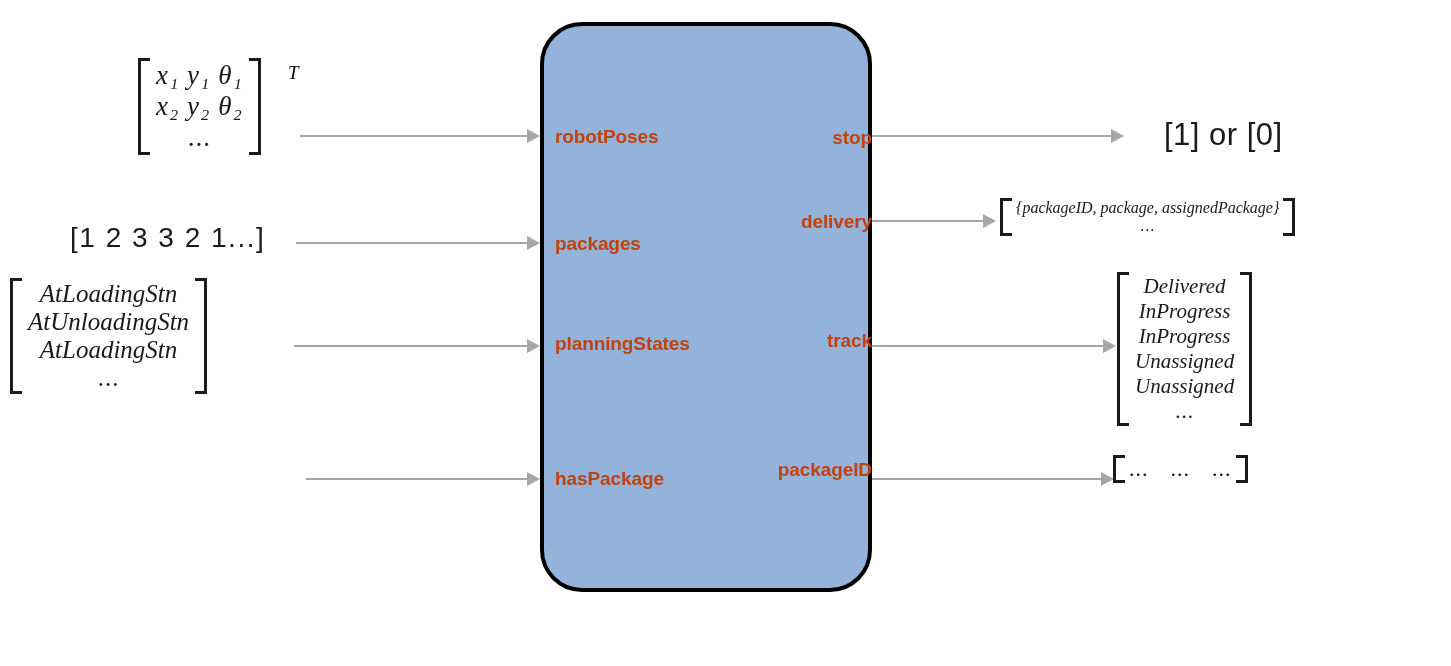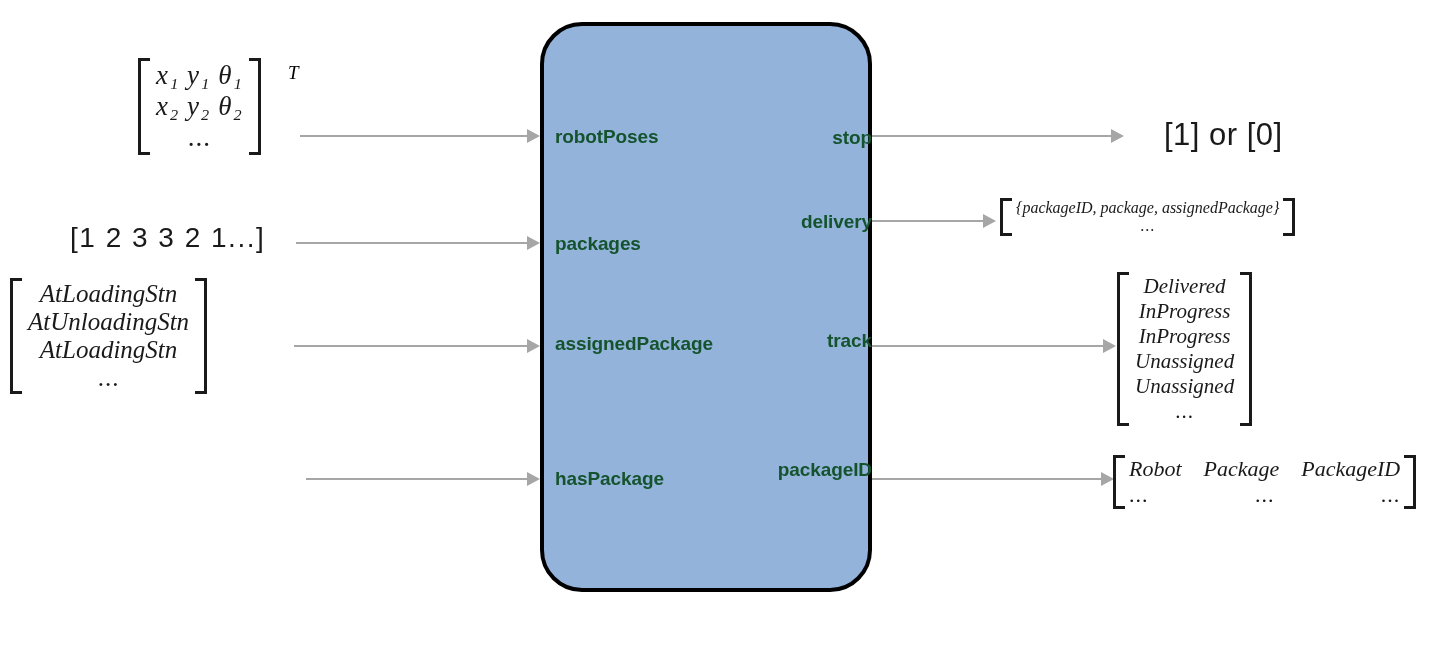--- a/index.html
+++ b/index.html
@@ -36,21 +36,21 @@
     text-align: center;
     font-size: 27px;
     font-weight: bold;
     color: #000000;
     letter-spacing: -0.2px;
   }
 
   
   .port {
     position: absolute;
-    color: #14532d;
+    color: #c2410c;
     font-size: 19px;
     font-weight: bold;
     white-space: nowrap;
     letter-spacing: -0.1px;
   }
   .port.in  { left: 555px; }
   .port.out { right: 579px; text-align: right; }
 
   .port-robotposes     { top: 126px; }
   .port-packages       { top: 233px; }
@@ -163,21 +163,21 @@
 </style>
 </head>
 <body>
 
 <div id="canvas">
 
   <div class="block"></div>
 
   <div class="port in port-robotposes">robotPoses</div>
   <div class="port in port-packages">packages</div>
-  <div class="port in port-planningstates">assignedPackage</div>
+  <div class="port in port-planningstates">planningStates</div>
   <div class="port in port-haspackage">hasPackage</div>
 
   <div class="port out port-stop">stop</div>
   <div class="port out port-delivery">delivery</div>
   <div class="port out port-track">track</div>
   <div class="port out port-metricinfo">packageID</div>
 
   <div class="arrow" style="left:300px; top:129px; width:240px;">
     <div class="shaft" style="width:227px;"></div>
     <div class="head" style="left:227px;"></div>
@@ -266,25 +266,20 @@
       <div class="row">Unassigned</div>
       <div class="row dots">...</div>
     </div>
     <div class="bracket right"></div>
   </div>
 
   <div class="matrix" id="m-metricinfo">
     <div class="bracket left"></div>
     <div class="rows">
       <div class="grid">
-        <div class="line">
-          <span class="cell">Robot</span>
-          <span class="cell">Package</span>
-          <span class="cell">PackageID</span>
-        </div>
         <div class="line dots">
           <span class="cell">...</span>
           <span class="cell">...</span>
           <span class="cell">...</span>
         </div>
       </div>
     </div>
     <div class="bracket right"></div>
   </div>
 

